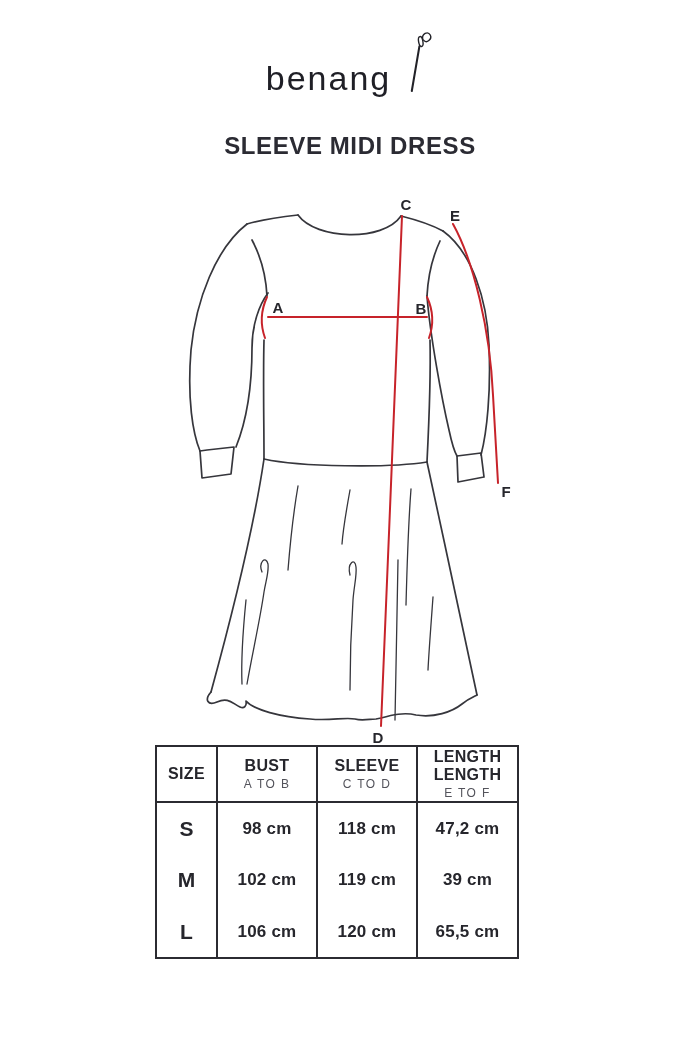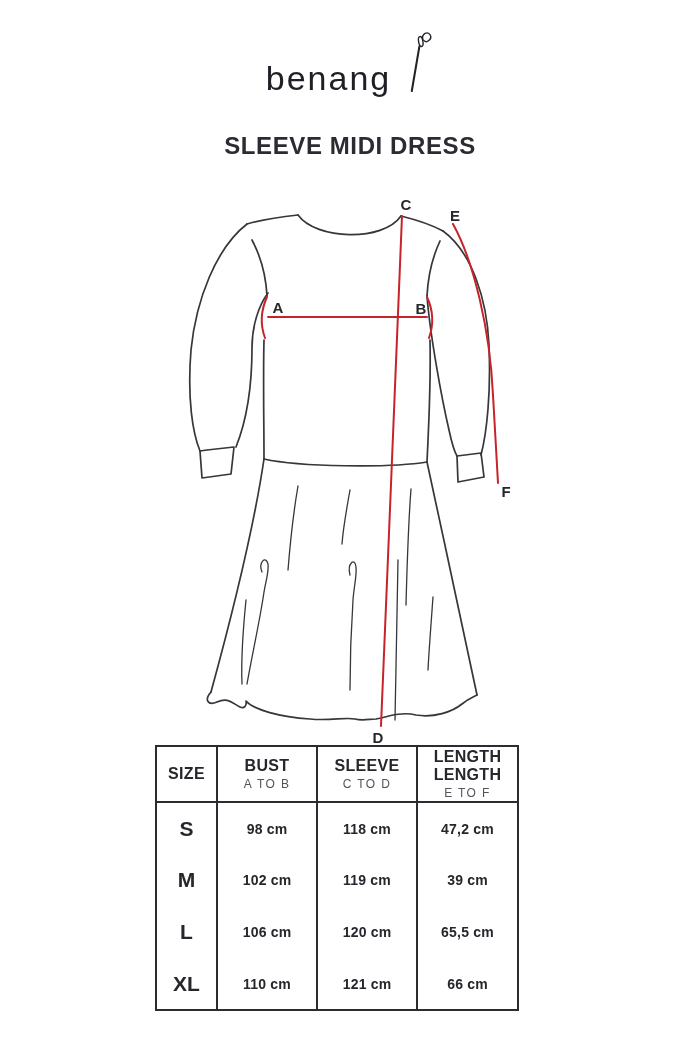--- a/index.html
+++ b/index.html
@@ -31,21 +31,21 @@
     border-collapse:collapse;table-layout:fixed;text-align:center;
     color:#26262c;border:2px solid #2b2b31;
   }
   .size-table th,.size-table td{border-left:2px solid #2b2b31;padding:0;}
   .size-table thead th{border-bottom:2px solid #2b2b31;height:54px;vertical-align:middle;}
   .size-table tbody tr{height:52px;}
   .col-label{display:block;font-size:16px;font-weight:bold;letter-spacing:0.3px;line-height:1.15;}
   .col-sub{display:block;font-size:12px;font-weight:normal;color:#53535b;letter-spacing:1.4px;margin-top:2px;}
   .col-sub:empty{display:none;}
   .size-cell{font-size:21px;font-weight:bold;}
-  .val-cell{font-size:14px;font-weight:bold;letter-spacing:0.2px;}
+  .val-cell{font-size:17px;font-weight:bold;letter-spacing:0.2px;}
 </style>
 </head>
 <body>
 
 <div id="page">
 
   <div class="logo">
     <span class="word word-left">benang</span>
     <svg class="needle" viewBox="0 0 30 68">
       <g fill="none" stroke="#222228" stroke-width="1.5" stroke-linecap="round">
@@ -148,22 +148,16 @@
         <td class="val-cell">102 cm</td>
         <td class="val-cell">119 cm</td>
         <td class="val-cell">39 cm</td>
       </tr>
       <tr>
         <td class="size-cell">L</td>
         <td class="val-cell">106 cm</td>
         <td class="val-cell">120 cm</td>
         <td class="val-cell">65,5 cm</td>
       </tr>
-      <tr>
-        <td class="size-cell">XL</td>
-        <td class="val-cell">110 cm</td>
-        <td class="val-cell">121 cm</td>
-        <td class="val-cell">66 cm</td>
-      </tr>
     </tbody>
   </table>
 
 </div>
 
 </body></html>

